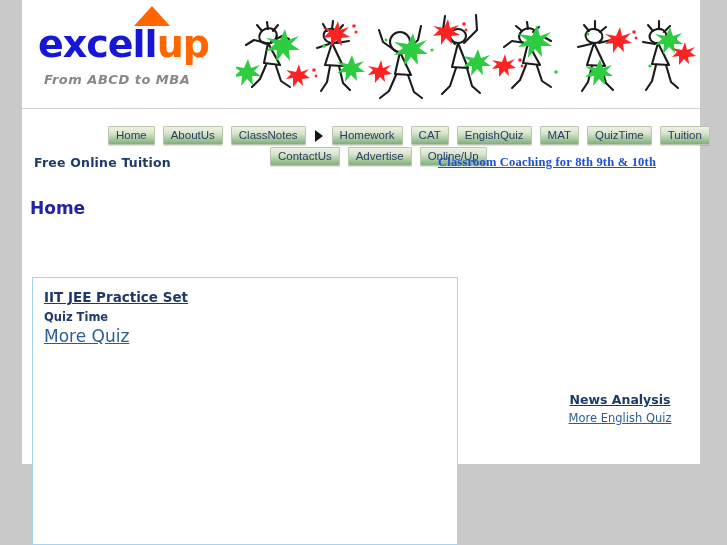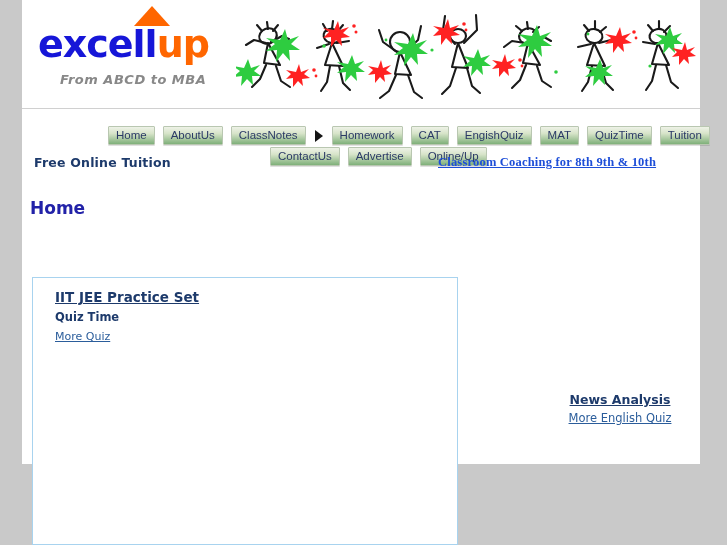--- a/index.html
+++ b/index.html
@@ -57,21 +57,21 @@
     left: 96px;
     top: -16px;
     width: 0;
     height: 0;
     border-left: 18px solid transparent;
     border-right: 18px solid transparent;
     border-bottom: 20px solid #ff6600;
   }
   #logo-tagline {
     margin-top: 6px;
-    margin-left: 22px;
+    margin-left: 6px;
     font-family: "DejaVu Sans", sans-serif;
     font-size: 13px;
     font-weight: bold;
     font-style: italic;
     color: #888888;
     letter-spacing: 0.5px;
   }
 
   #banner-art {
     position: absolute;
@@ -168,42 +168,42 @@
 
   #practice-box {
     position: absolute;
     left: 10px;
     top: 68px;
     width: 426px;
     height: 268px;
     border: 1px solid #a8d3ef;
     background: #ffffff;
     box-sizing: border-box;
-    padding: 10px 0 0 22px;
+    padding: 10px 0 0 11px;
   }
   #practice-title {
     font-family: "DejaVu Sans", sans-serif;
     font-size: 13.5px;
     font-weight: bold;
     color: #1d3a6b;
     text-decoration: underline;
     margin: 0 0 3px 0;
     display: inline-block;
     cursor: pointer;
   }
   #practice-sub {
     font-family: "DejaVu Sans", sans-serif;
     font-size: 11.5px;
     font-weight: bold;
     color: #1d3a6b;
     margin: 2px 0 2px 0;
   }
   #practice-more {
     font-family: "DejaVu Sans", sans-serif;
-    font-size: 11px;
+    font-size: 17px;
     color: #2b5d9b;
     text-decoration: underline;
     display: inline-block;
     cursor: pointer;
   }
 
   #news-block {
     position: absolute;
     left: 508px;
     top: 181px;

